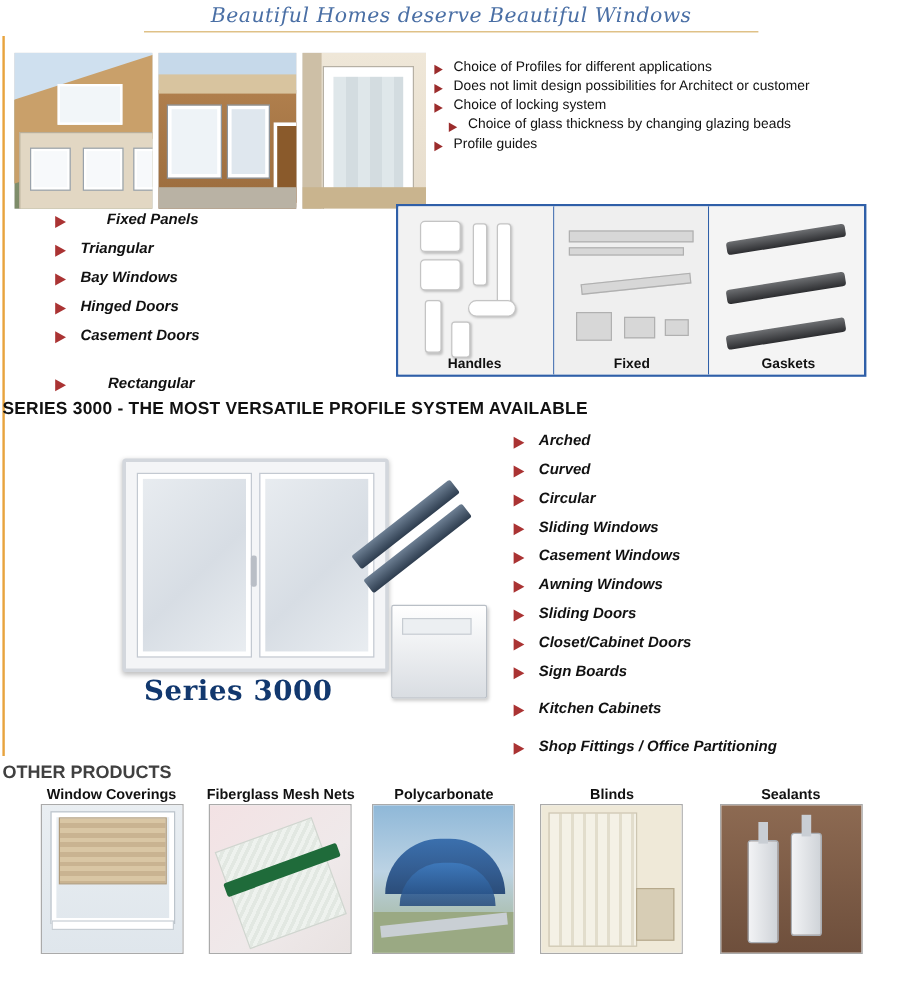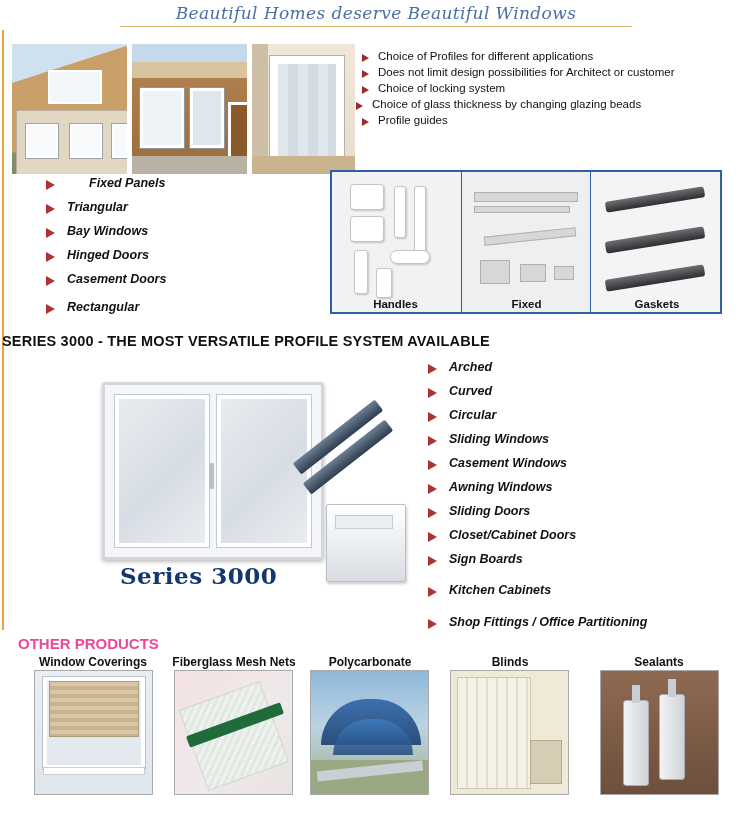--- a/index.html
+++ b/index.html
@@ -98,24 +98,24 @@
     position: absolute;
     left: 2px; top: 333px;
     font-size: 14.5px;
     font-weight: bold;
     color: #111;
     letter-spacing: 0.2px;
     white-space: nowrap;
   }
   .other-title {
     position: absolute;
-    left: 18px; top: 635px;
+    left: 2px; top: 635px;
     font-size: 15px;
     font-weight: bold;
-    color: #ec4899;
+    color: #404040;
     white-space: nowrap;
   }
 
   
   .hw-panel {
     position: absolute;
     left: 330px; top: 170px;
     width: 392px; height: 144px;
     border: 2px solid #2f5fa8;
     background: #fdfdfd;
@@ -341,21 +341,21 @@
     <span class="b-text-plain">Choice of Profiles for different applications</span>
   </div>
   <div class="bullet-row" style="left:362px; top:66px;">
     <span class="tri"></span>
     <span class="b-text-plain">Does not limit design possibilities for Architect or customer</span>
   </div>
   <div class="bullet-row" style="left:362px; top:82px;">
     <span class="tri"></span>
     <span class="b-text-plain">Choice of locking system</span>
   </div>
-  <div class="bullet-row" style="left:344px; top:98px;padding-left:12px;">
+  <div class="bullet-row" style="left:362px; top:98px;padding-left:12px;">
     <span class="tri"></span>
     <span class="b-text-plain">Choice of glass thickness by changing glazing beads</span>
   </div>
   <div class="bullet-row" style="left:362px; top:114px;">
     <span class="tri"></span>
     <span class="b-text-plain">Profile guides</span>
   </div>
 
   <div class="bullet-row" style="left:46px; top:176px;gap:22px;">
     <span class="tri big"></span>
@@ -370,21 +370,21 @@
     <span class="b-text-italic">Bay Windows</span>
   </div>
   <div class="bullet-row" style="left:46px; top:248px;">
     <span class="tri big"></span>
     <span class="b-text-italic">Hinged Doors</span>
   </div>
   <div class="bullet-row" style="left:46px; top:272px;">
     <span class="tri big"></span>
     <span class="b-text-italic">Casement Doors</span>
   </div>
-  <div class="bullet-row" style="left:46px; top:300px;">
+  <div class="bullet-row" style="left:46px; top:312px;gap:23px;">
     <span class="tri big"></span>
     <span class="b-text-italic">Rectangular</span>
   </div>
 
   <div class="hw-panel">
     <div class="hw-cell hw-handles">
       <div class="p" style="left:18px; top:12px; width:34px; height:26px; border-radius:4px;"></div>
       <div class="p" style="left:18px; top:44px; width:34px; height:26px; border-radius:4px;"></div>
       <div class="p" style="left:22px; top:78px; width:14px; height:44px; border-radius:3px;"></div>
       <div class="p" style="left:62px; top:14px; width:12px; height:52px; border-radius:3px;"></div>

